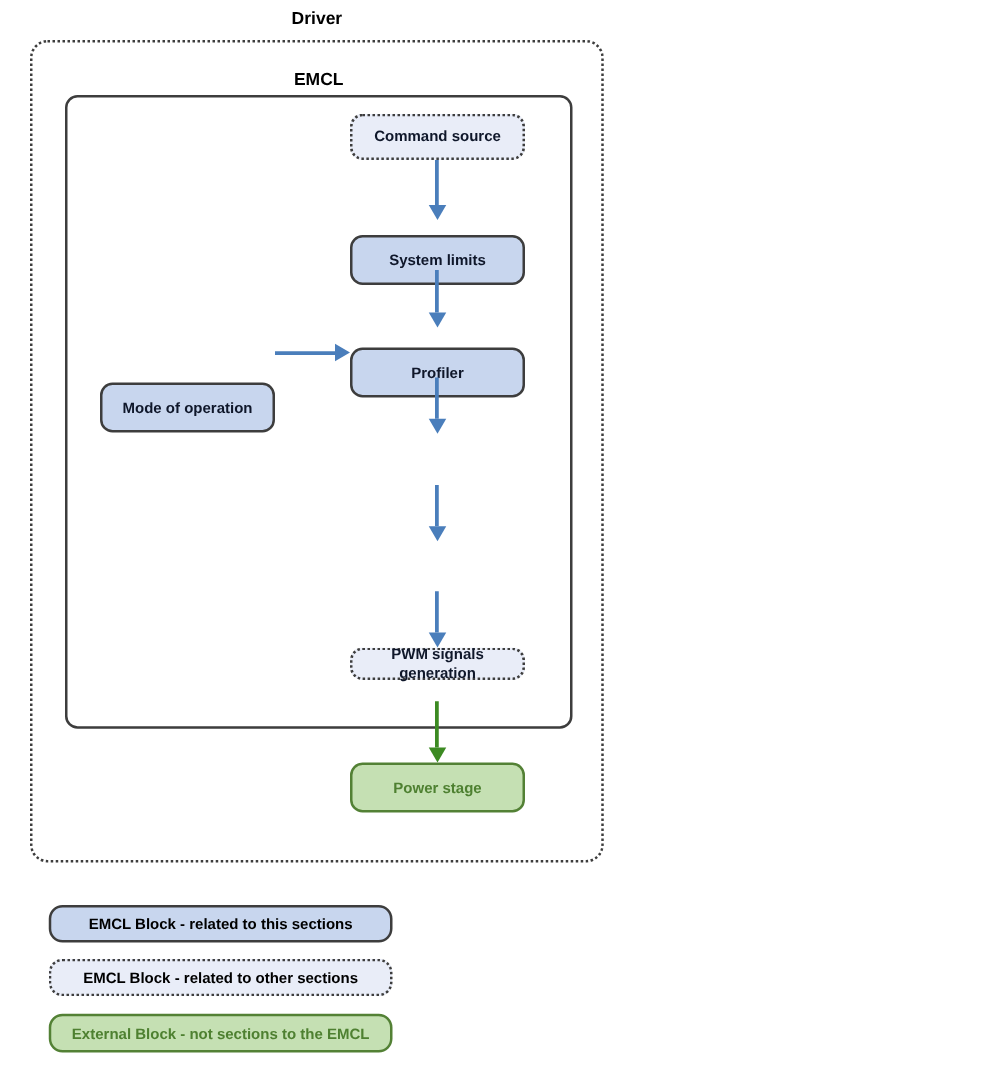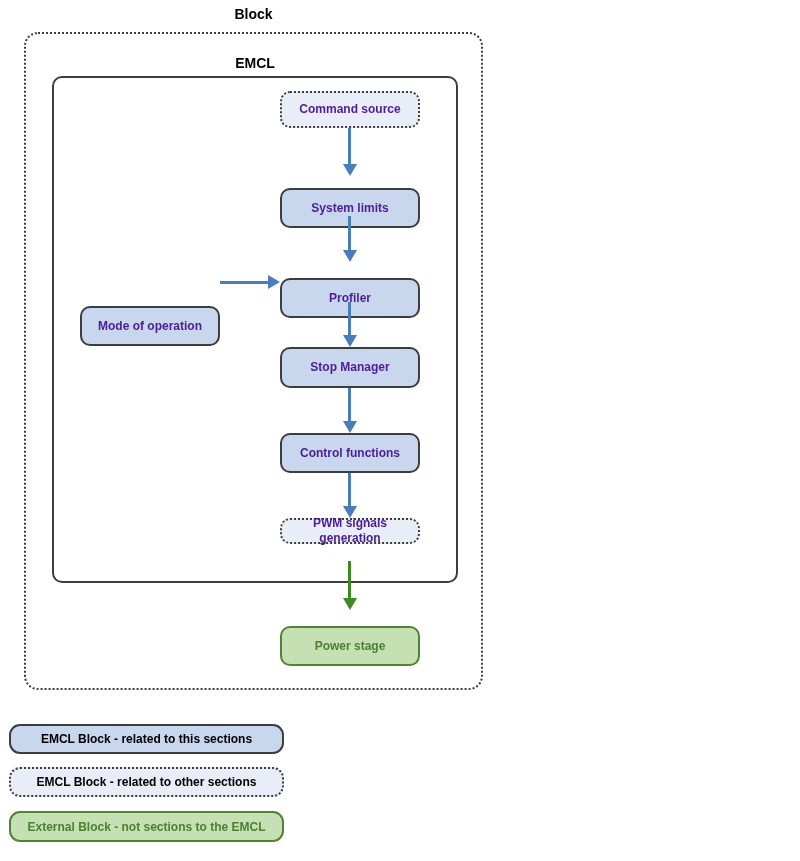--- a/index.html
+++ b/index.html
@@ -43,21 +43,21 @@
     box-sizing: border-box;
     width: 140px;
     left: 280px;
     display: flex;
     align-items: center;
     justify-content: center;
     text-align: center;
     font-weight: bold;
     font-size: 12px;
     line-height: 1.25;
-    color: #4c1d95;
+    color: #0f172a;
     border-radius: 10px;
     padding: 2px 8px;
   }
   .node.solid {
     background: var(--blue-fill, #c8d6ee);
     border: 2px solid var(--dark-border, #3d3d3d);
   }
   .node.dotted {
     background: var(--dotted-fill, #e9edf8);
     border: 2px dotted var(--dark-border, #3d3d3d);
@@ -92,21 +92,21 @@
   }
   .arrow-head-right {
     position: absolute;
     width: 0; height: 0;
     border-top: 7px solid transparent;
     border-bottom: 7px solid transparent;
     border-left: 12px solid var(--arrow-blue, #4a7ebb);
   }
   .legend-box {
     position: absolute;
-    left: 9px;
+    left: 39px;
     width: 275px;
     box-sizing: border-box;
     display: flex;
     align-items: center;
     justify-content: center;
     text-align: center;
     font-weight: bold;
     font-size: 12px;
     color: #000000;
     border-radius: 11px;
@@ -124,41 +124,39 @@
     background: var(--green-fill, #c5e0b3);
     border: 2px solid var(--green-border, #538135);
     color: var(--green-text, #4e8031);
   }
 </style>
 </head>
 <body>
 
 <div id="stage">
 
-  <div class="container-title" style="left:24px; top:6px; width:459px;">Block</div>
+  <div class="container-title" style="left:24px; top:6px; width:459px;">Driver</div>
   <div class="outer-box"></div>
 
   <div class="container-title" style="left:52px; top:55px; width:406px;">EMCL</div>
   <div class="inner-box"></div>
 
   <div class="node dotted" style="top:91px; height:37px;">Command source</div>
 
   <div class="node solid" style="top:188px; height:40px;">System limits</div>
 
   <div class="node solid" style="left:80px; top:262px; height:40px;margin-top:44px;">Mode of operation</div>
 
   <div class="node solid" style="top:262px; height:40px;margin-top:16px;">Profiler</div>
 
-  <div class="node solid" style="top:347px; height:41px;">Stop Manager</div>
 
-  <div class="node solid" style="top:433px; height:40px;">Control functions</div>
 
   <div class="node dotted" style="top:518px; height:26px;">PWM signals generation</div>
 
-  <div class="node green" style="top:626px; height:40px;">Power stage</div>
+  <div class="node green" style="top:610px; height:40px;">Power stage</div>
 
   <div>
     <div class="arrow-line-v" style="top:128px; height:36px;"></div>
     <div class="arrow-head-down" style="top:164px;"></div>
   </div>
 
   <div>
     <div class="arrow-line-v" style="top:216px; height:34px;"></div>
     <div class="arrow-head-down" style="top:250px;"></div>
   </div>

